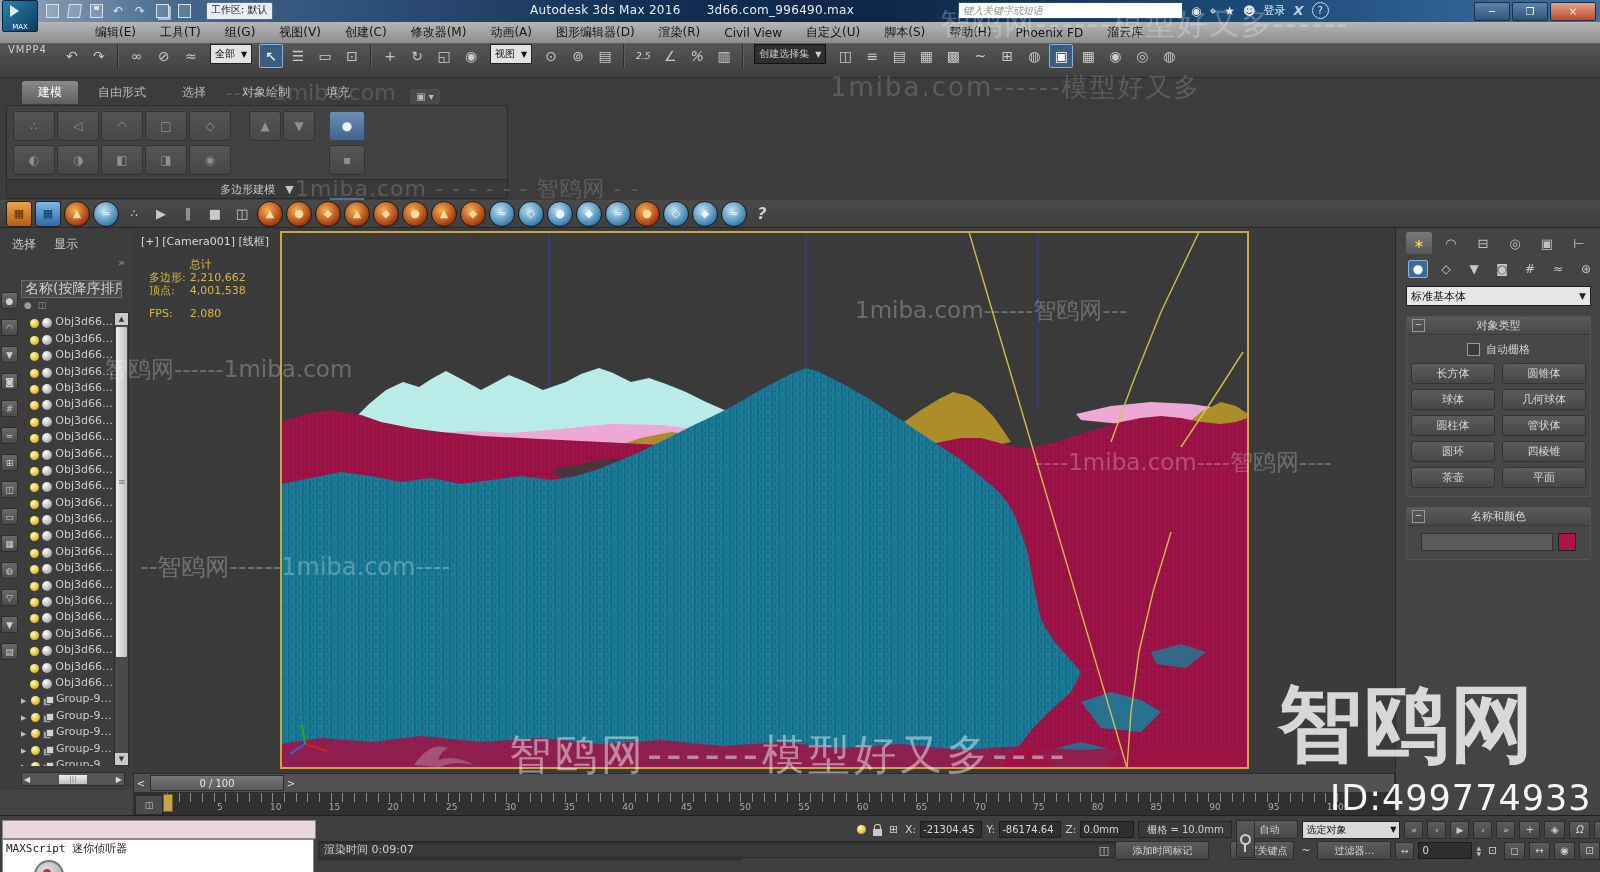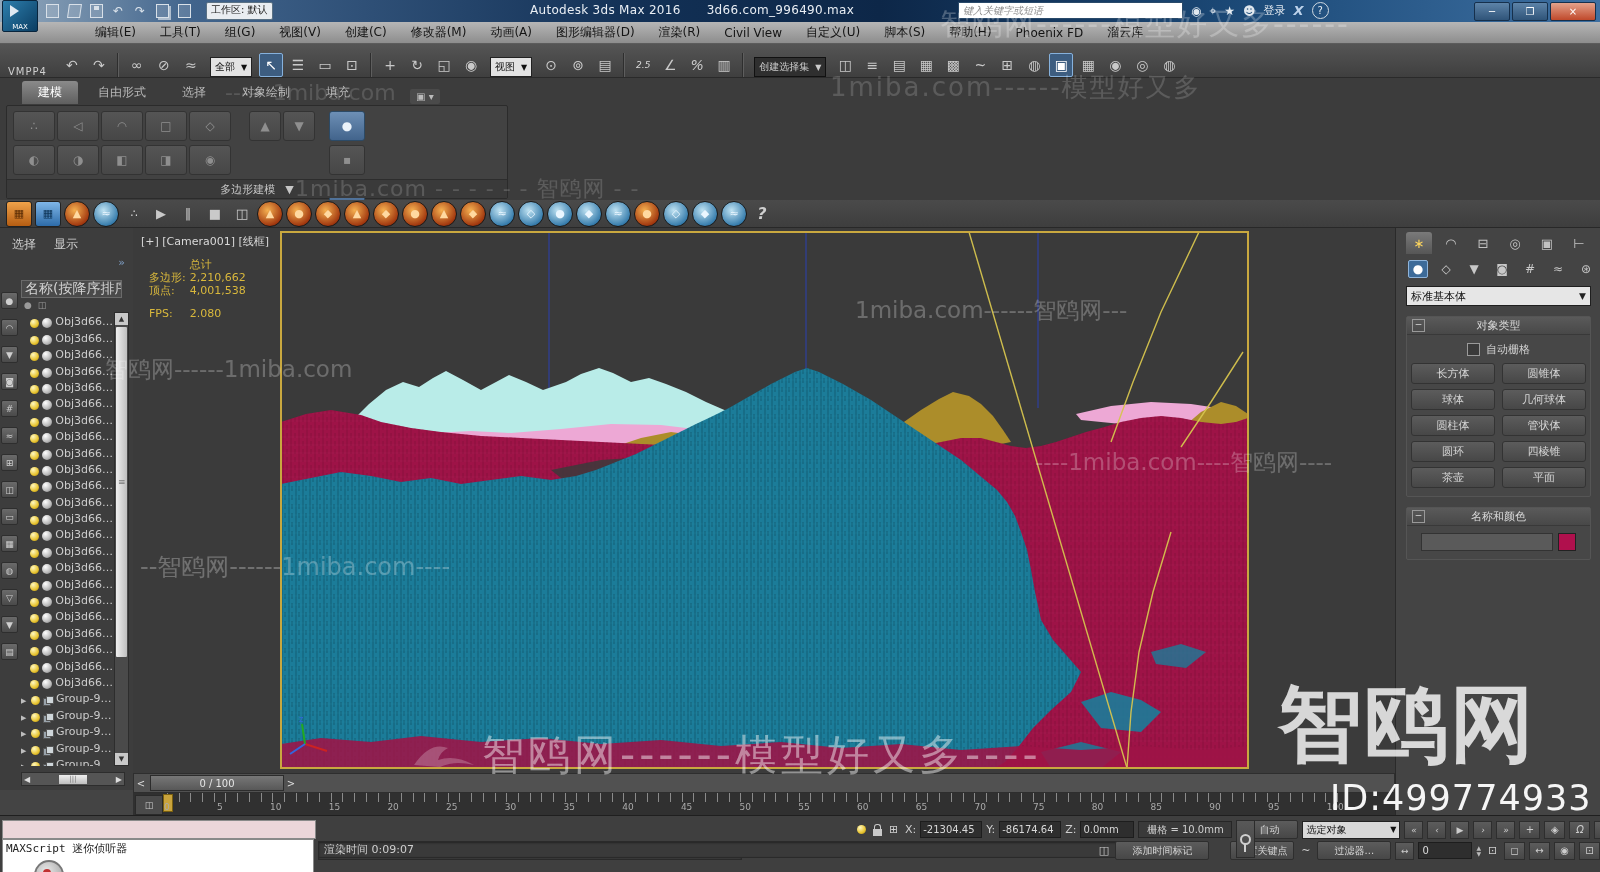--- a/index.html
+++ b/index.html
@@ -38,21 +38,21 @@
     background:linear-gradient(#5d83a8,#2f5479);color:#fff;font-size:10px;display:flex;align-items:center;justify-content:center;}
   .winbtn.close{background:linear-gradient(#e4a28b,#c0492b);width:44px;}
   
   .menubar{position:absolute;left:0;top:22px;width:1600px;height:22px;
     background:linear-gradient(#b6b6b6,#8d8d8d);border-bottom:1px solid #5c5c5c;
     display:flex;align-items:center;padding-left:84px;box-sizing:border-box;gap:2px;}
   .menu-item{color:#141414;font-size:12px;padding:0 11px;height:100%;display:flex;align-items:center;}
   
   .maintb{position:absolute;left:0;top:44px;width:1600px;height:34px;
     background:linear-gradient(#555,#3f3f3f);border-bottom:1px solid #2a2a2a;
-    display:flex;align-items:flex-end;padding-left:8px;box-sizing:border-box;gap:3px;}
+    display:flex;align-items:flex-start;padding-left:8px;box-sizing:border-box;gap:3px;}
   .vmpp{color:#cfcfcf;font-size:10px;margin-right:10px;letter-spacing:1px;}
   .tb-cell{width:24px;height:24px;display:flex;align-items:center;justify-content:center;
     color:#c9c9c9;font-size:14px;border-radius:2px;flex:none;}
   .tb-cell.txt{font-size:9px;color:#d8d8d8;}
   .tb-cell.active{background:#3d5d80;border:1px solid #86b1dc;box-sizing:border-box;color:#fff;}
   .tb-dd{height:18px;background:#e3e3e3;border:1px solid #222;color:#111;font-size:10px;
     display:flex;align-items:center;gap:6px;padding:0 4px;margin:0 4px;flex:none;}
   .tb-dd.dark{background:#2f2f2f;color:#ccc;border:1px solid #111;}
   .tb-dd .car{font-size:8px;}
   .tb-sep{width:1px;height:24px;background:#2e2e2e;border-right:1px solid #5e5e5e;margin:0 3px;flex:none;}
@@ -196,21 +196,21 @@
   
   .wm{position:absolute;color:#fff;pointer-events:none;white-space:nowrap;z-index:20;font-family:"DejaVu Sans",sans-serif;}
   #wm-top{left:940px;top:4px;font-size:30px;opacity:.25;letter-spacing:2px;}
   #wm-ribbon{left:830px;top:70px;font-size:26px;opacity:.16;letter-spacing:2px;}
   #wm-tabs{left:225px;top:80px;font-size:22px;opacity:.14;}
   #wm-panelrow{left:295px;top:174px;font-size:22px;opacity:.16;letter-spacing:1px;}
   #wm-vp1{left:855px;top:295px;font-size:23px;opacity:.25;}
   #wm-vp2{left:105px;top:354px;font-size:23px;opacity:.25;}
   #wm-vp3{left:1035px;top:447px;font-size:23px;opacity:.25;}
   #wm-vp4{left:140px;top:551px;font-size:24px;opacity:.27;}
-  #wm-bottom{left:408px;top:727px;font-size:42px;opacity:.45;letter-spacing:4px;display:flex;align-items:center;gap:0;}
+  #wm-bottom{left:408px;top:727px;font-size:42px;opacity:.45;letter-spacing:4px;display:flex;align-items:center;gap:27px;}
   #wm-brand{left:1278px;top:668px;font-size:84px;opacity:.8;font-weight:bold;letter-spacing:2px;}
   #wm-id{left:1330px;top:778px;font-size:35px;opacity:.95;letter-spacing:1px;}
 </style>
 </head>
 <body>
 
 <div class="app">
 
   <div class="titlebar">
     <div class="max-logo">MAX</div>

